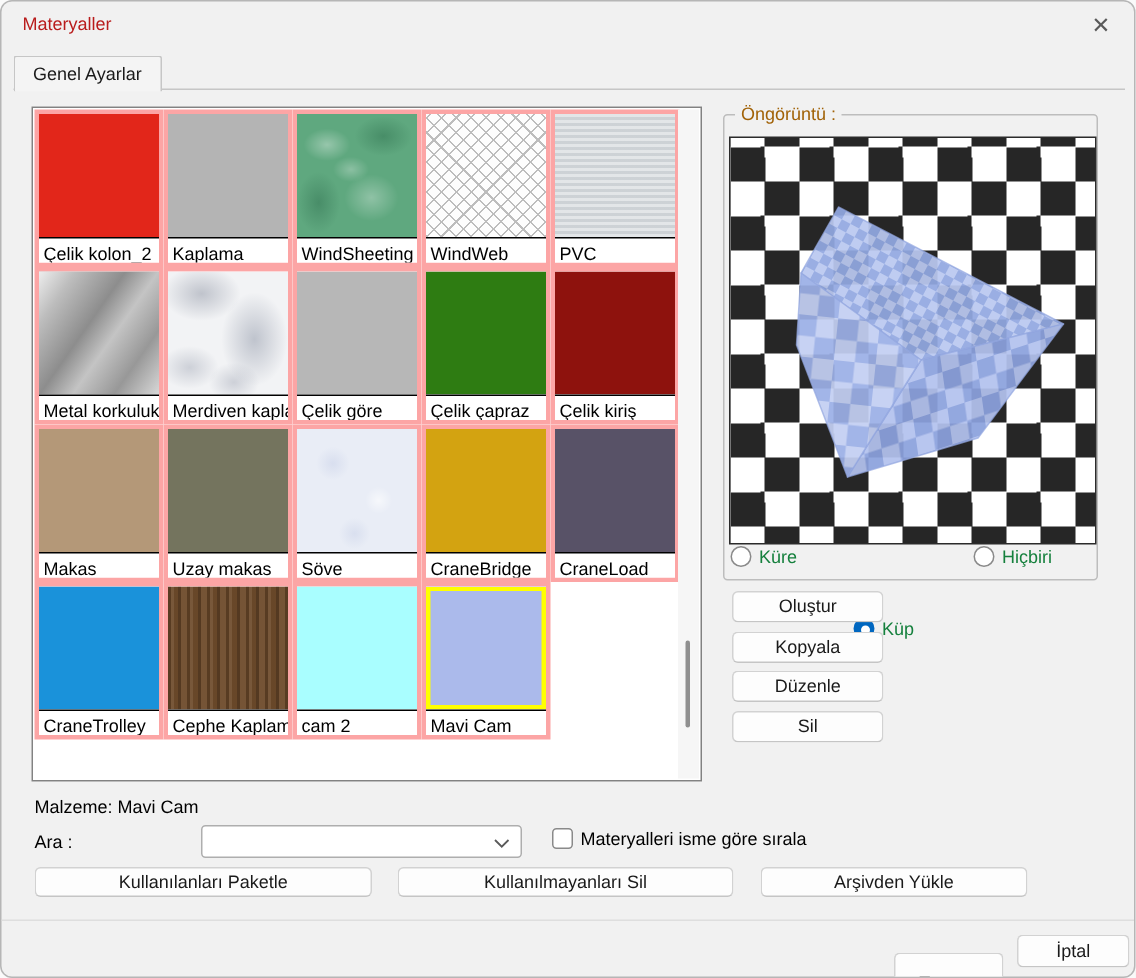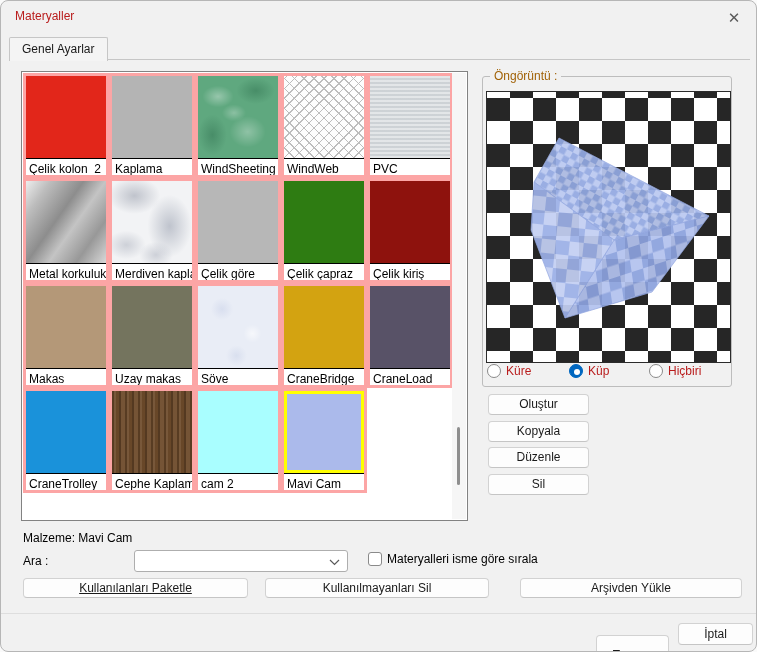--- a/index.html
+++ b/index.html
@@ -56,21 +56,21 @@
   
   .group { position:absolute; left:481px; top:75px; width:250px; height:311px;
            border:1px solid #bdbdbd; border-radius:3px; }
   .group-label { position:absolute; left:489px; top:68px; background:#f1f1f1; padding:0 4px;
                  font-size:12px; color:#a16207; z-index:2; }
   .preview { position:absolute; left:485px; top:90px; width:245px; height:272px; border:1px solid #2b2b2b;
              background:repeating-conic-gradient(#262626 0% 25%, #ffffff 0% 50%);
              background-size:46px 46px; background-position:0 -17px; overflow:hidden; }
   .preview svg { position:absolute; left:0; top:0; }
   
-  .radio-item { position:absolute; top:363px; display:flex; align-items:center; gap:5px; font-size:12px; color:#b91c1c; }
+  .radio-item { position:absolute; top:363px; display:flex; align-items:center; gap:5px; font-size:12px; color:#15803d; }
   .radio-dot { width:14px; height:14px; border-radius:50%; border:1px solid #8a8a8a; background:#fff; position:relative; flex:none; }
   .radio-item.checked .radio-dot { background:#0067c0; border-color:#0067c0; }
   .radio-item.checked .radio-dot::after { content:""; position:absolute; left:4px; top:4px; width:6px; height:6px;
            border-radius:50%; background:#fff; }
   
   .btn { position:absolute; background:#fdfdfd; border:1px solid #d2d2d2; border-bottom-color:#c5c5c5;
          border-radius:4px; font-size:12px; color:#1a1a1a; text-align:center; font-family:"Liberation Sans",sans-serif; }
   .side-btn { left:487px; width:101px; height:21px; line-height:19px; }
   
   .malzeme { position:absolute; left:22px; top:530px; font-size:12px; color:#000; }
@@ -211,21 +211,21 @@
         <polygon points="222,124 165,200 78,226 127,148" fill="url(#chkR)"></polygon>
         <polygon points="78,226 44,138 47,90 127,148" fill="url(#chkF)"></polygon>
       </g>
     </svg>
   </div>
 
   <div class="radio-item" style="left:486px;">
     <span class="radio-dot"></span>
     <span>Küre</span>
   </div>
-  <div class="radio-item checked" style="left:568px;">
+  <div class="radio-item checked" style="left:568px;margin-top:48px;">
     <span class="radio-dot"></span>
     <span>Küp</span>
   </div>
   <div class="radio-item" style="left:648px;">
     <span class="radio-dot"></span>
     <span>Hiçbiri</span>
   </div>
 
   <button class="btn side-btn" style="top:393px;">Oluştur</button>
   <button class="btn side-btn" style="top:420px;">Kopyala</button>
@@ -240,22 +240,22 @@
     <svg class="chev" width="11" height="7" viewBox="0 0 11 7">
       <polyline points="1,1 5.5,5.5 10,1" fill="none" stroke="#5a5a5a" stroke-width="1.2"></polyline>
     </svg>
   </div>
 
   <div class="chk-row">
     <span class="chk-box"></span>
     <span>Materyalleri isme göre sırala</span>
   </div>
 
-  <button class="btn wide-btn" style="left:22px;width:225px;text-decoration:underline;">Kullanılanları Paketle</button>
+  <button class="btn wide-btn" style="left:22px;width:225px;">Kullanılanları Paketle</button>
   <button class="btn wide-btn" style="left:264px;width:224px;">Kullanılmayanları Sil</button>
-  <button class="btn wide-btn" style="left:506px;width:222px;margin-left:13px;">Arşivden Yükle</button>
+  <button class="btn wide-btn" style="left:506px;width:178px;">Arşivden Yükle</button>
 
   <div class="divider"></div>
 
   <button class="btn ok-btn">Tamam</button>
   <button class="btn cancel-btn">İptal</button>
 
 </div>
 
 </body></html>

